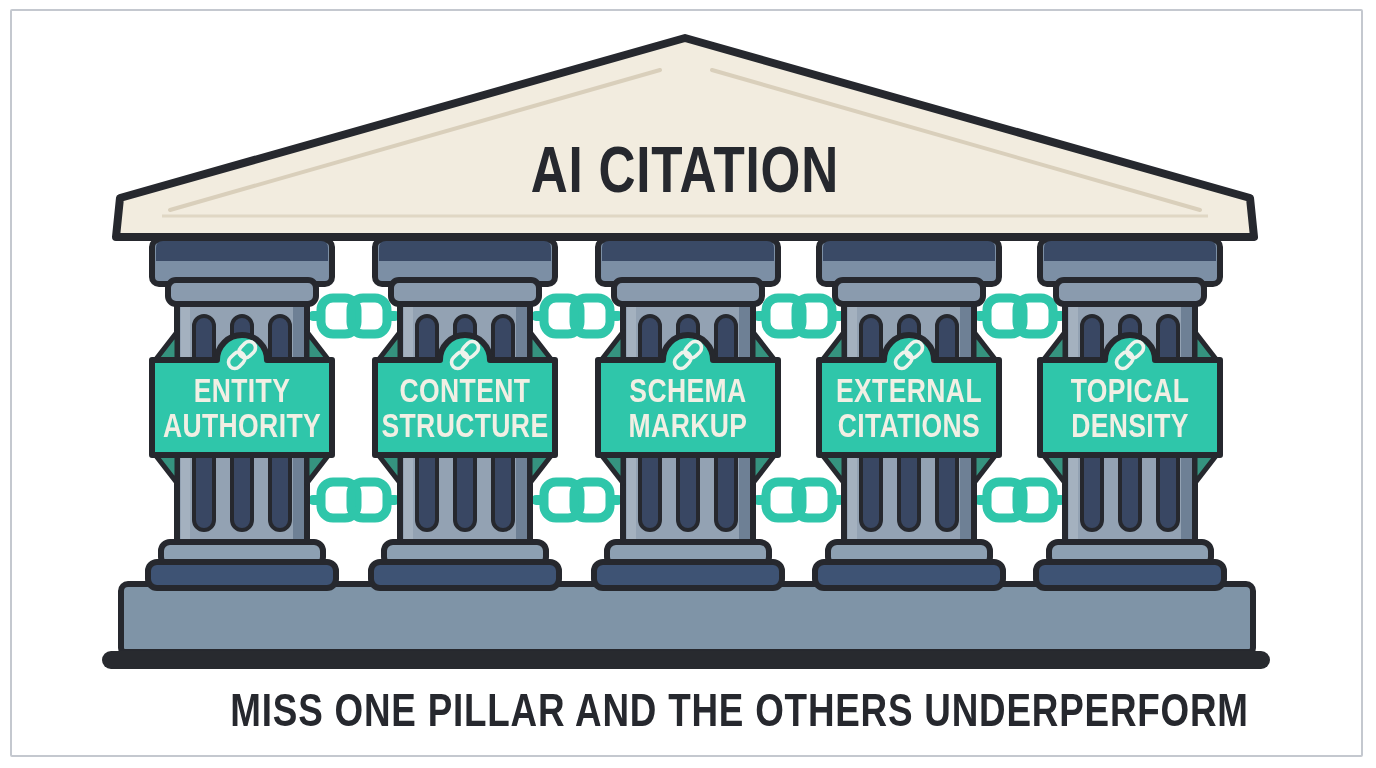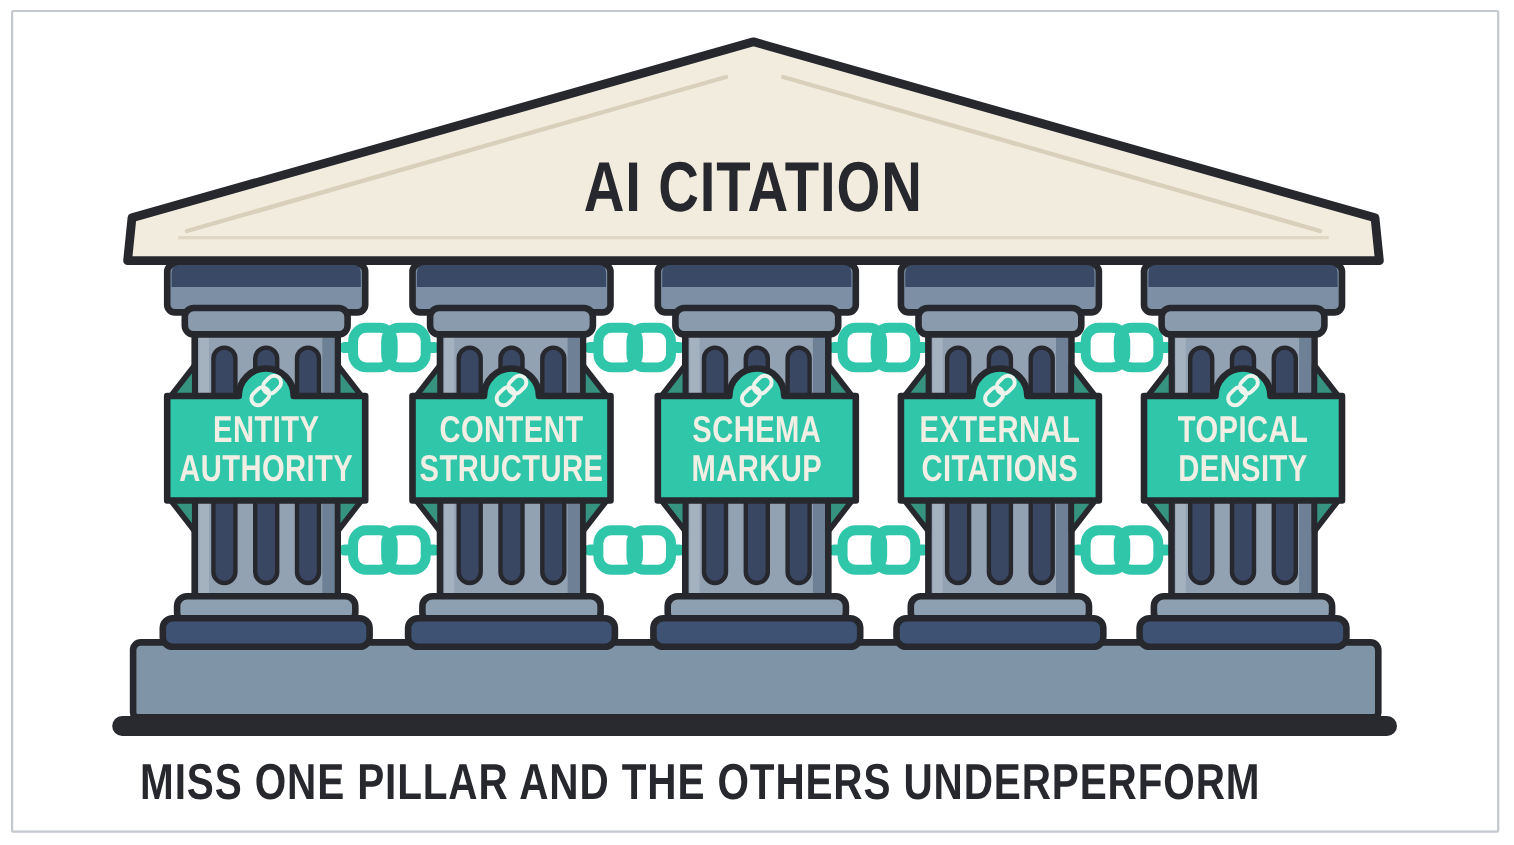--- a/index.html
+++ b/index.html
@@ -47,21 +47,21 @@
   .g1{left:308px} .g2{left:531px} .g3{left:753px} .g4{left:974px}
 
   
   .platform { position:absolute; left:118px; top:581px; width:1138px; height:74px;
               background:#7f94a7; border:6px solid #26282e;
               border-radius:10px 10px 7px 7px; }
   .ground { position:absolute; left:102px; top:651px; width:1168px; height:18px;
             background:#282a2f; border-radius:9px; }
 
   
-  .caption { position:absolute; left:0; top:683px; width:1376px; text-align:left; }
+  .caption { position:absolute; left:0; top:683px; width:1376px; text-align:right; }
   .caption span { display:inline-block; color:#26282e; font-weight:bold; font-size:46px;
                   letter-spacing:1px; transform:scaleX(0.8); transform-origin:center;
                   white-space:nowrap; }
 </style>
 </head>
 <body>
 
 <div id="stage">
 
   <div class="platform"></div>

